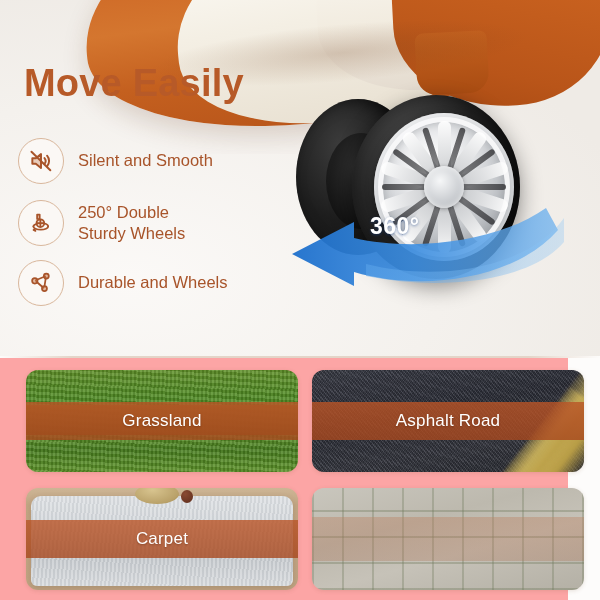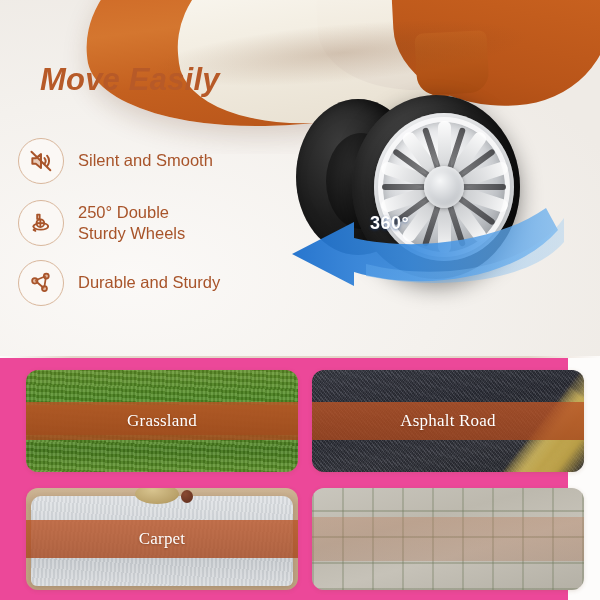--- a/index.html
+++ b/index.html
@@ -101,29 +101,29 @@
   .hub-rim{
     position:absolute;left:4px;top:4px;right:4px;bottom:4px;border-radius:50%;
     border:5px solid rgba(248,249,250,.92);
     box-shadow:inset 0 0 10px rgba(120,124,130,.5);
   }
 
   
   .arrow360{position:absolute;left:246px;top:168px;width:320px;height:120px;}
   .badge360{
     position:absolute;left:370px;top:213px;
-    font-size:18px;font-weight:bold;color:#ffffff;
+    font-size:23px;font-weight:bold;color:#ffffff;
     letter-spacing:.5px;
     text-shadow:0 1px 3px rgba(20,60,130,.55);
   }
 
   
   .heading{
-    position:absolute;left:40px;top:62px;
-    font-size:31px;font-weight:bold;font-style:italic;
+    position:absolute;left:24px;top:62px;
+    font-size:38px;font-weight:bold;
     color:#b75a28;letter-spacing:.2px;
   }
 
   
   .features{position:absolute;left:18px;top:138px;width:260px;}
   .feature{display:flex;align-items:center;margin-bottom:16px;}
   .feature.f2{margin-bottom:14px;}
   .ficon{
     width:44px;height:44px;min-width:44px;border-radius:50%;
     border:1.4px solid #d9b79c;
@@ -136,22 +136,22 @@
 
   
   .divider{
     position:absolute;left:0;top:356px;width:600px;height:2px;
     background:linear-gradient(90deg,rgba(215,195,178,0) 0%,rgba(206,180,158,.55) 12%,rgba(206,180,158,.55) 88%,rgba(215,195,178,0) 100%);
   }
 
   
   .grid{
     position:absolute;left:0;top:358px;width:568px;height:242px;
-    background:#ec4899;
-    padding:8px 0 0 0;box-sizing:border-box;font-family:Liberation Serif, serif;
+    background:#fca5a5;
+    padding:8px 0 0 0;box-sizing:border-box;
   }
   .tile{
     position:absolute;width:272px;height:102px;border-radius:12px;overflow:hidden;
     box-shadow:0 1px 4px rgba(120,80,50,.16);
   }
   .tile.t1{left:26px;top:12px;}
   .tile.t2{left:312px;top:12px;}
   .tile.t3{left:26px;top:130px;}
   .tile.t4{left:312px;top:130px;}
   .tex{position:absolute;inset:0;}
@@ -328,21 +328,21 @@
         <span class="ficon">
           <svg width="26" height="26" viewBox="0 0 24 24" fill="none" stroke="#a8542a" stroke-width="1.6" stroke-linecap="round" stroke-linejoin="round">
             <line x1="7.2" y1="9.4" x2="16" y2="5.8"></line>
             <line x1="16.4" y1="7.2" x2="15.2" y2="15.4"></line>
             <line x1="7.6" y1="10.6" x2="14.2" y2="16.4"></line>
             <circle cx="6.3" cy="10" r="2.5" fill="#c97a4e" fill-opacity="0.5"></circle>
             <circle cx="16.9" cy="5.6" r="2.3" fill="#c97a4e" fill-opacity="0.5"></circle>
             <circle cx="15.2" cy="17.1" r="2.3" fill="#c97a4e" fill-opacity="0.5"></circle>
           </svg>
         </span>
-        <span class="ftext">Durable and Sturdy</span>
+        <span class="ftext">Durable and Wheels</span>
       </div>
 
     </div>
   </div>
 
   <div class="divider"></div>
 
   <div class="grid">
 
     <div class="tile t1">

